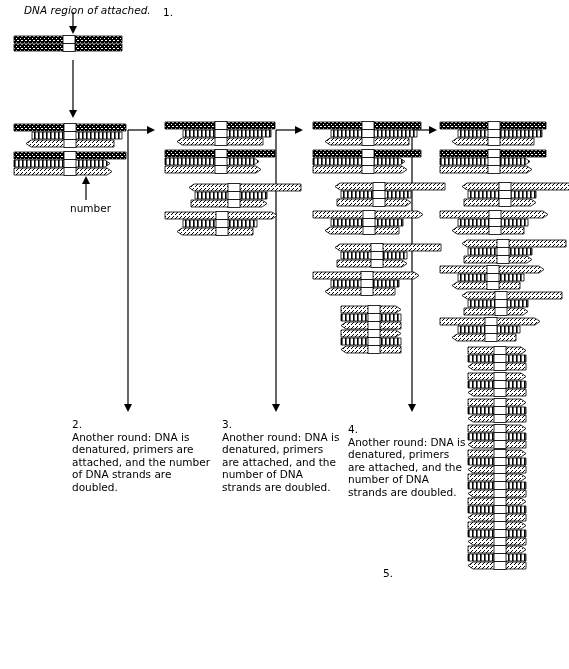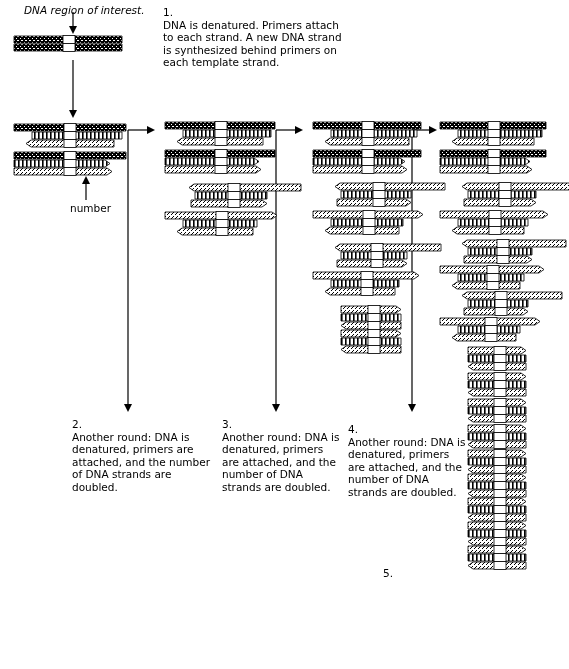--- a/index.html
+++ b/index.html
@@ -32,26 +32,25 @@
       <rect x="2" y="2" width="1" height="1" fill="#000"></rect>
       <rect x="3" y="1" width="1" height="1" fill="#000"></rect>
     </pattern>
     <pattern id="pLadder" width="4" height="8" patternUnits="userSpaceOnUse">
       <rect width="4" height="8" fill="#fff"></rect>
       <rect x="0" y="0" width="1.6" height="8" fill="#000"></rect>
     </pattern>
   </defs>
 </svg>
 
-<div class="abs title-italic" style="left:24px;top:4px;">DNA region of interest.</div>
+<div class="abs title-italic" style="left:24px;top:4px;">DNA region of attached.</div>
 
 <div class="abs" id="steps-layer">
     <div class="abs" style="left: 163px; top: 6px; width: 185px;">
       <div class="txt">1.</div>
-      <div class="txt">DNA is denatured.  Primers attach to each strand.  A new DNA strand is synthesized behind primers on each template strand.</div>
     </div>
     <div class="abs" style="left: 72px; top: 418px; width: 140px;">
       <div class="txt">2.</div>
       <div class="txt">Another round: DNA is denatured, primers are attached, and the number of DNA strands are doubled.</div>
     </div>
     <div class="abs" style="left: 222px; top: 418px; width: 118px;">
       <div class="txt">3.</div>
       <div class="txt">Another round: DNA is denatured, primers are attached, and the number of DNA strands are doubled.</div>
     </div>
     <div class="abs" style="left: 348px; top: 423px; width: 120px;">

